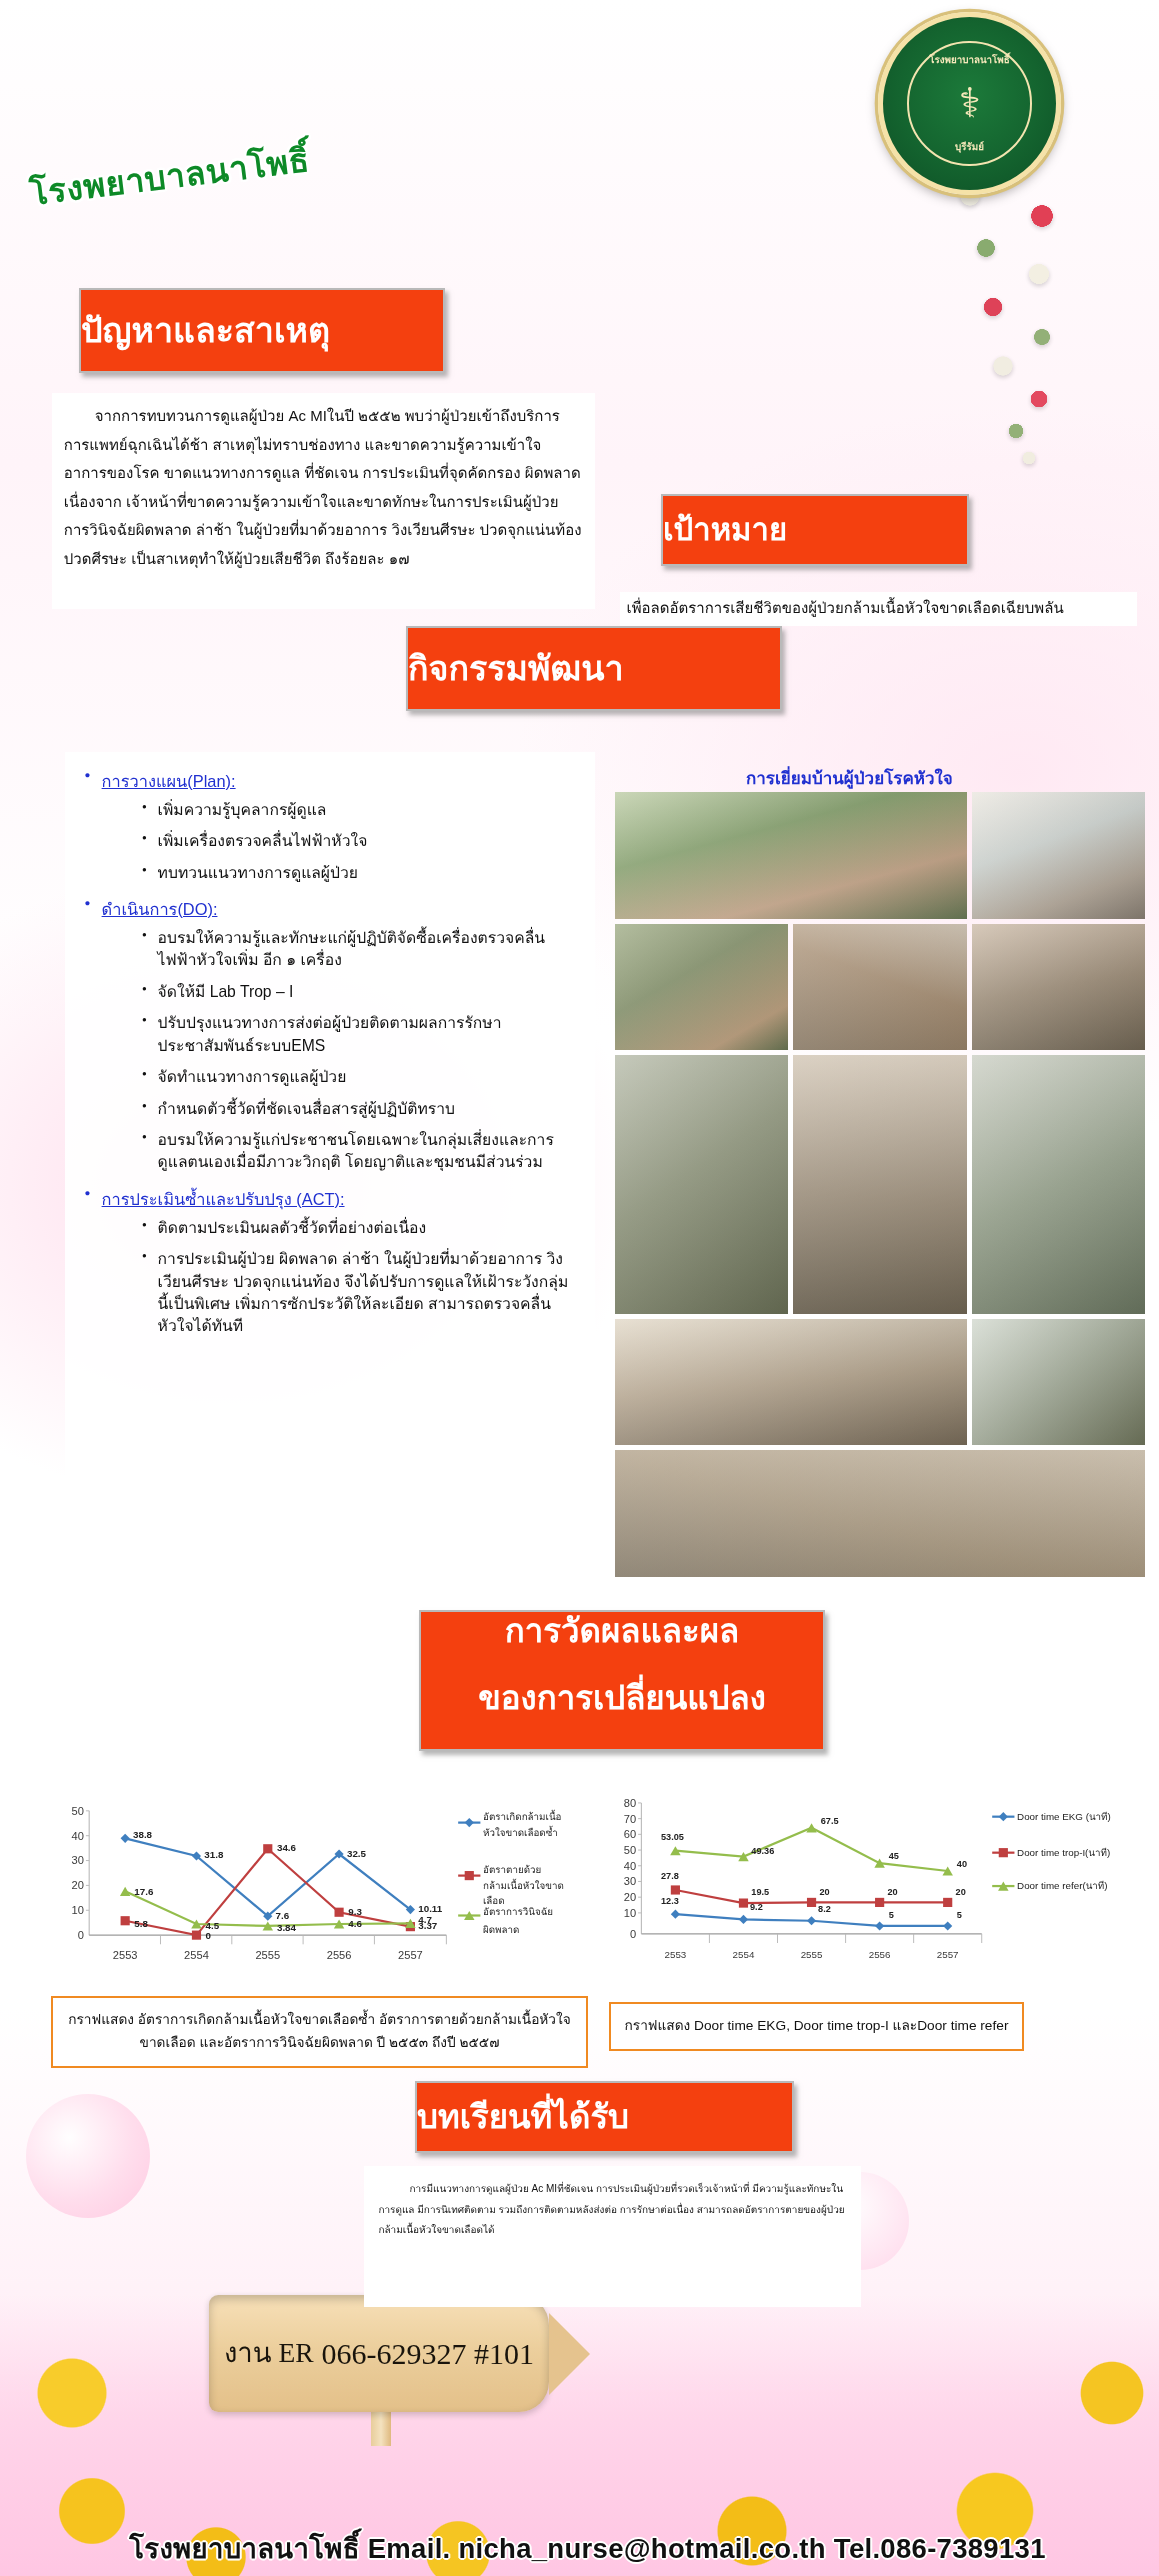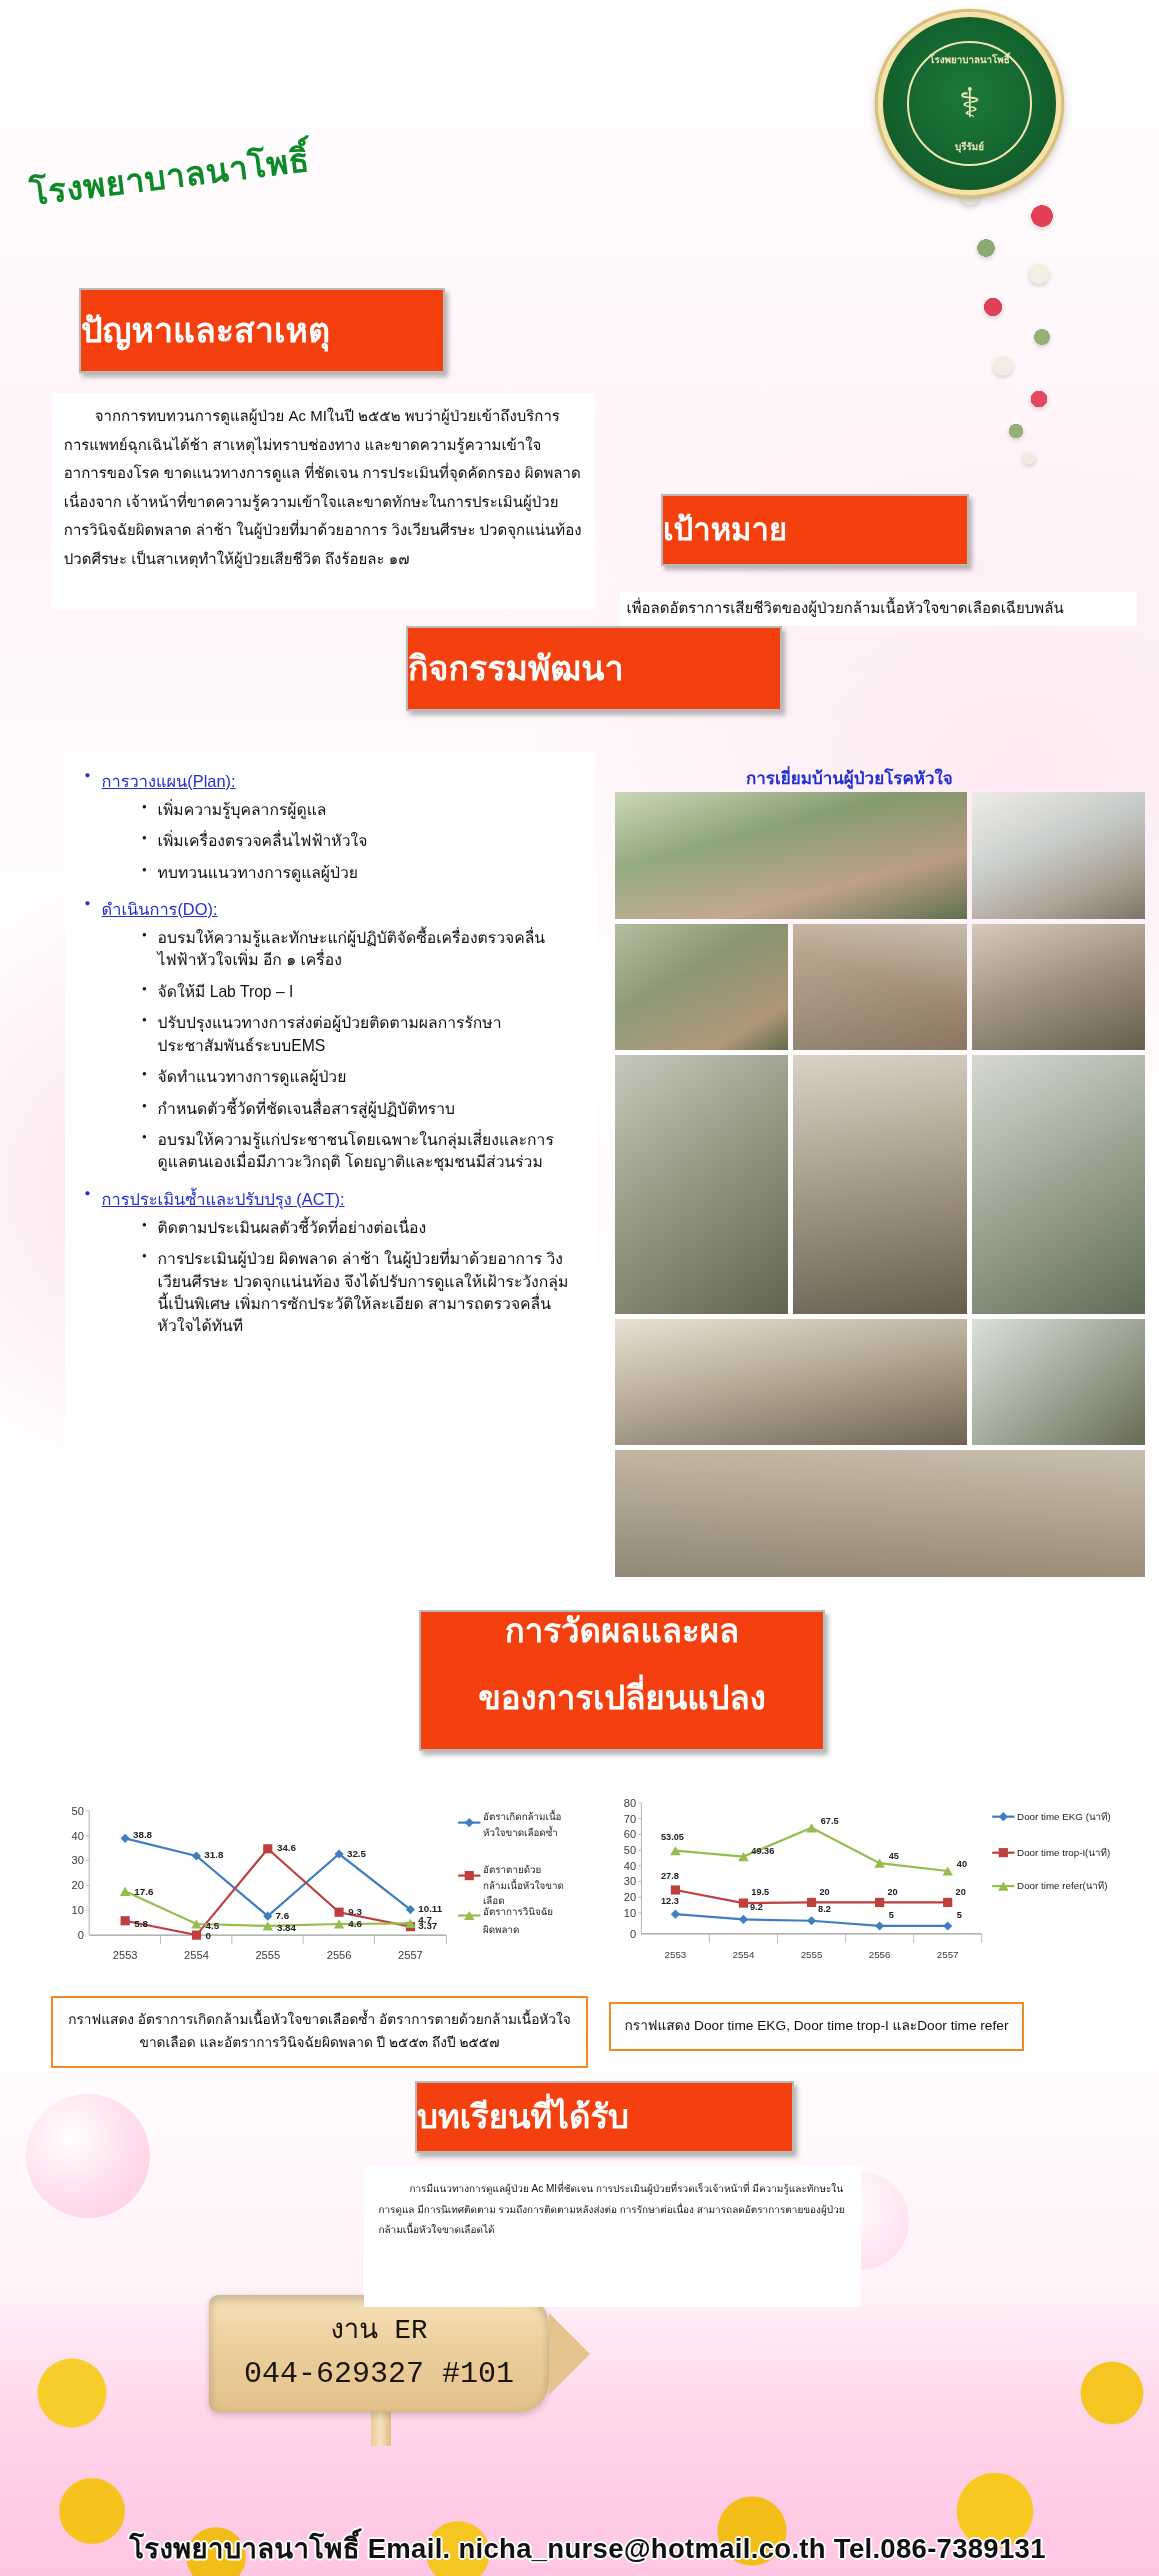--- a/index.html
+++ b/index.html
@@ -209,22 +209,22 @@
     content:""; position:absolute; right:-41px; top:18.3px;
     border-top:41px solid transparent; border-bottom:41px solid transparent;
     border-left:41px solid #e5c38e;
   }
   .signpost .post{
     position:absolute; left:162px; top:-9.2px; width:19.6px; height:160px;
     background:linear-gradient(90deg,#e8cd9b,#f4e2bf,#dfb97f);
   }
   .sign-text{
     position:absolute; inset:0 26px 33px 0; z-index:3;
-    display:flex; flex-direction:column; align-items:center; justify-content:center;
-    font-family:Liberation Mono, monospace; color:#19140c; line-height:1.25;gap:8px;
+    display:flex; flex-direction:row; align-items:center; justify-content:center;
+    font-family:Liberation Serif, serif; color:#19140c; line-height:1.25;gap:8px;
   }
   .sign-text .l1{ font-size:27.5px; }
   .sign-text .l2{ font-size:30px; }
 
   .footer-strip{
     position:absolute; left:8px; bottom:6.5px; width:1159px; z-index:9;
     text-align:center;
     font-family:"Liberation Sans", sans-serif;
     font-weight:bold; font-size:27.5px; color:#111;
     text-shadow:
@@ -554,21 +554,21 @@
     <p>การมีแนวทางการดูแลผู้ป่วย Ac MIที่ชัดเจน การประเมินผู้ป่วยที่รวดเร็วเจ้าหน้าที่ มีความรู้และทักษะในการดูแล มีการนิเทศติดตาม รวมถึงการติดตามหลังส่งต่อ การรักษาต่อเนื่อง สามารถลดอัตราการตายของผู้ป่วยกล้ามเนื้อหัวใจขาดเลือดได้</p>
   </div>
 
   <div class="sunflowers"></div>
 
   <div class="signpost">
     <div class="post"></div>
     <div class="board"></div>
     <div class="sign-text">
       <span class="l1">งาน ER</span>
-      <span class="l2">044-629327 #101</span>
+      <span class="l2">066-629327 #101</span>
     </div>
   </div>
 
   <div class="footer-strip">
     <span>โรงพยาบาลนาโพธิ์ Email. nicha_nurse@hotmail.co.th Tel.086-7389131</span>
   </div>
 
 </div>
 
 

